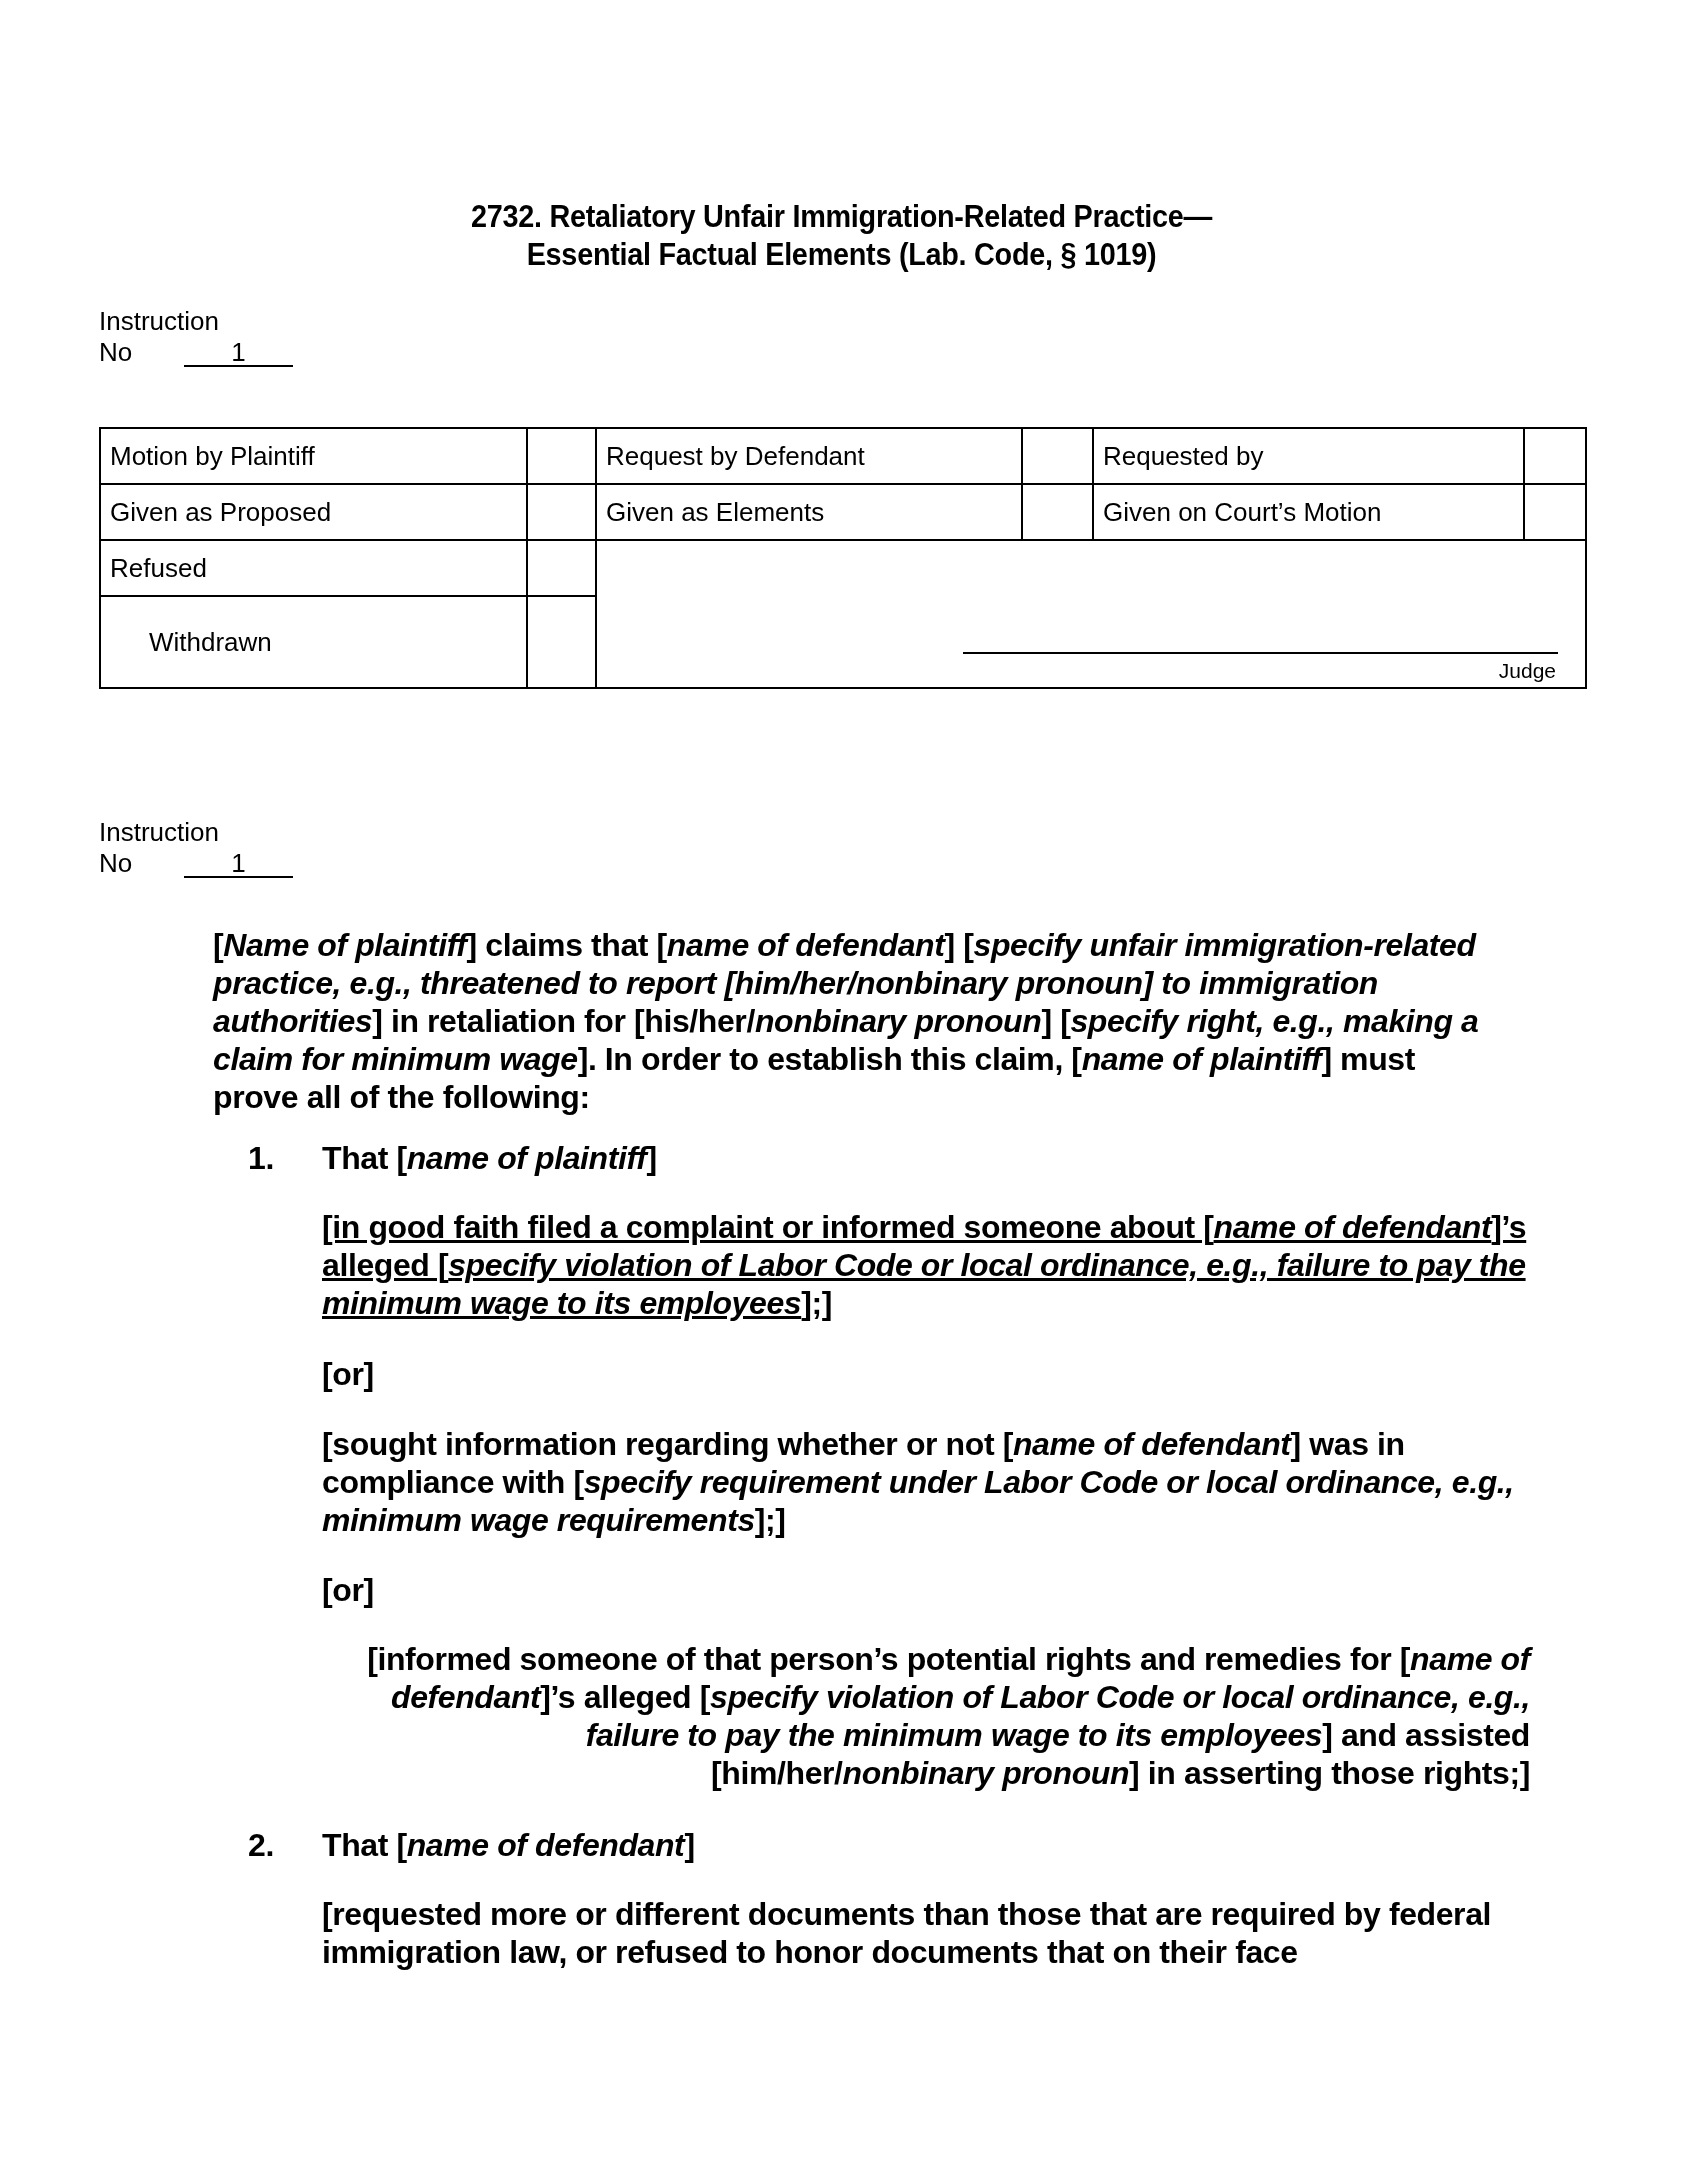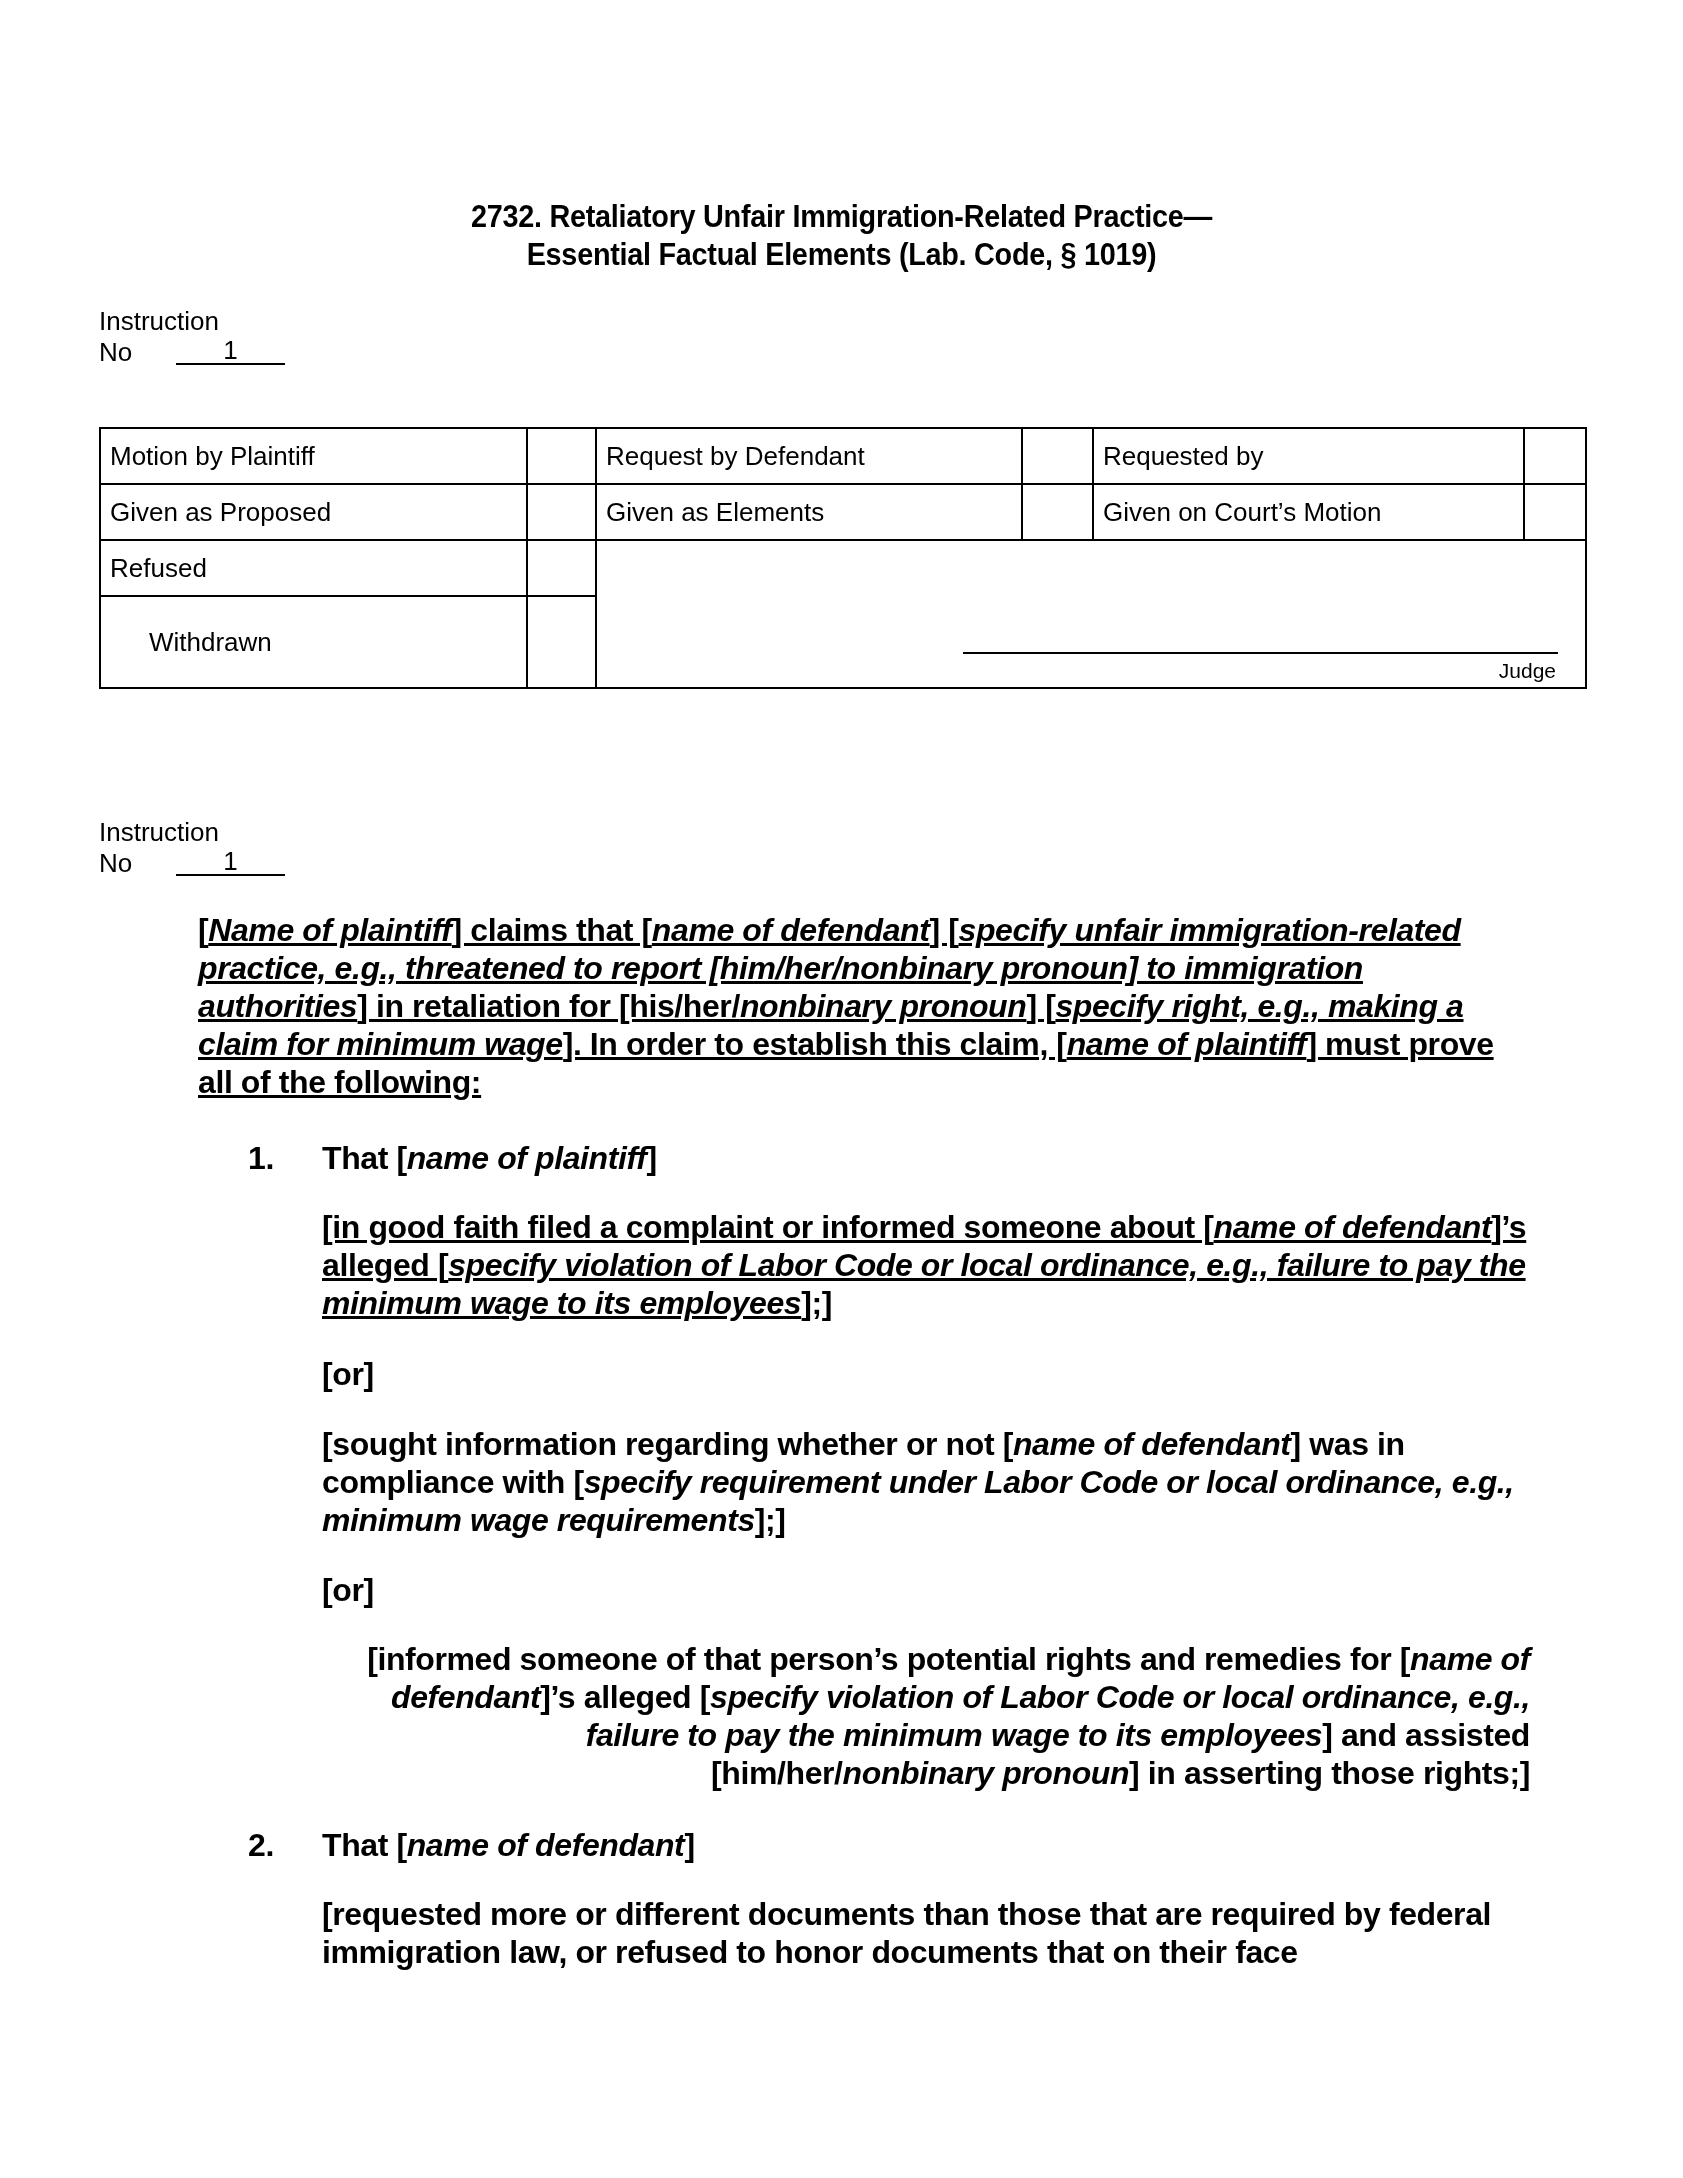--- a/index.html
+++ b/index.html
@@ -3,34 +3,34 @@
 <meta charset="utf-8">
 <style>
   html, body { margin: 0; padding: 0; background: #ffffff; }
   body { width: 1683px; height: 2178px; position: relative; overflow: hidden; color: #000; font-family: "Liberation Sans", sans-serif; }
   .page { position: absolute; left: 0; top: 0; width: 1564px; height: 2178px; }
 
   .title { position: absolute; left: 297px; top: 198px; width: 1089px; text-align: center; font-weight: bold; font-size: 31px; line-height: 38px; letter-spacing: -0.3px; transform: scaleX(0.93); transform-origin: center top; }
   .title div { white-space: nowrap; }
 
   .instr { position: absolute; left: 99px; font-size: 26px; line-height: 31px; }
-  .instr .no-row { display: flex; align-items: flex-start; }
+  .instr .no-row { display: flex; align-items: center; gap: 8px; }
   .instr .no-label { width: 77px; }
   .instr .no-value { display: inline-block; width: 109px; text-align: center; border-bottom: 2px solid #000; line-height: 26px; }
 
   table.form { position: absolute; left: 99px; top: 427px; width: 1486px; border-collapse: collapse; font-size: 26px; table-layout: fixed; }
   table.form td { border: 2.5px solid #000; padding: 0 0 0 9px; vertical-align: middle; height: 56px; box-sizing: border-box; }
   table.form td.box { padding: 0; }
   table.form tr.r4 td { height: 92px; padding-left: 48px; }
   .judge-cell { position: relative; margin-left: 29px; }
   .judge-line { position: absolute; left: 366px; right: 27px; bottom: 33px; border-top: 2.5px solid #000; }
   .judge-label { position: absolute; right: 29px; bottom: 4px; font-size: 21px; }
 
   .body { position: absolute; left: 198px; top: 911px; width: 1307px; font-weight: bold; font-size: 32px; line-height: 38px; letter-spacing: -0.4px; }
-  .body p { margin: 0; text-decoration: underline; }
+  .body p { margin: 15px; }
   .body i { font-style: italic; }
   .item-head { position: absolute; left: 248px; font-weight: bold; font-size: 32px; line-height: 38px; letter-spacing: -0.4px; }
   .item-head .num { display: inline-block; width: 74px; }
   .sub { position: absolute; left: 322px; width: 1208px; font-weight: bold; font-size: 32px; line-height: 38px; letter-spacing: -0.4px; }
   .sub i { font-style: italic; }
 </style>
 </head>
 <body>
 
 <div class="page">

